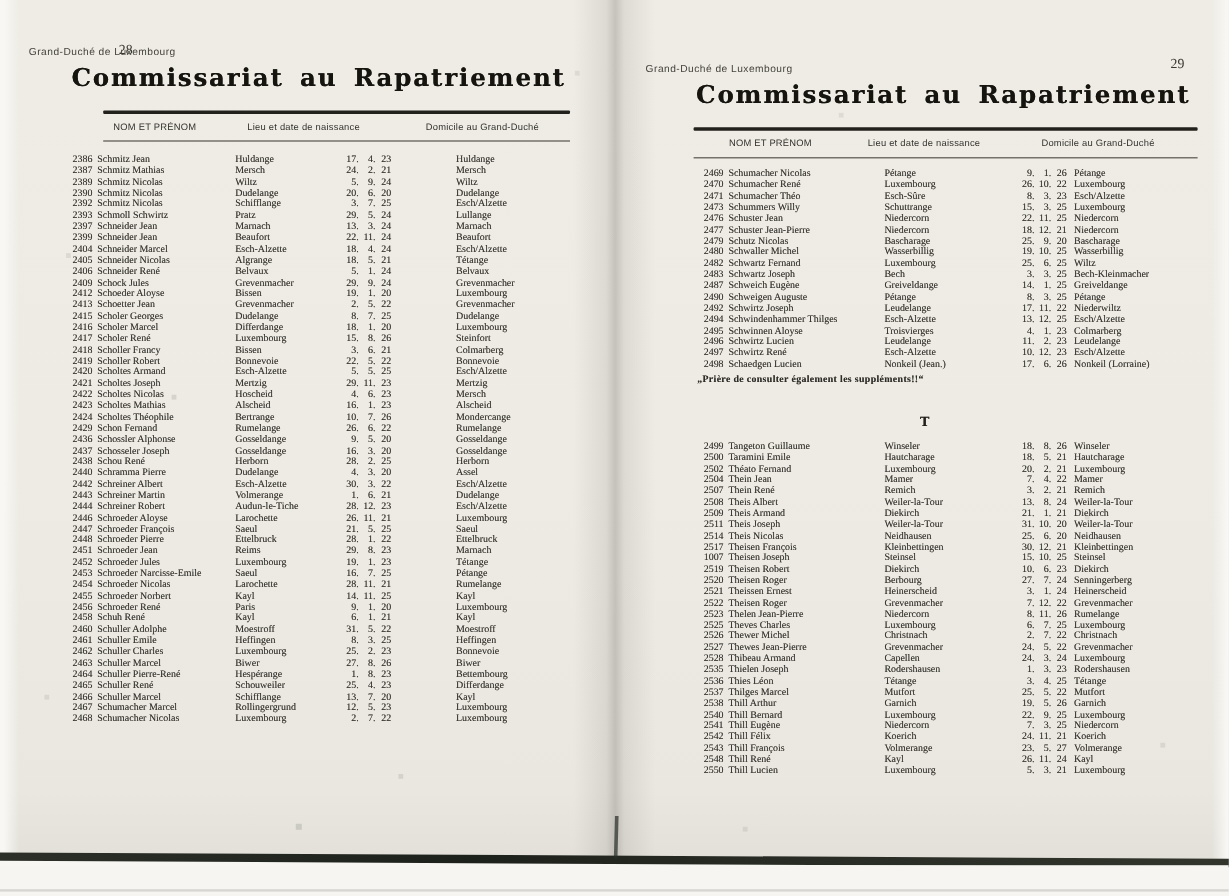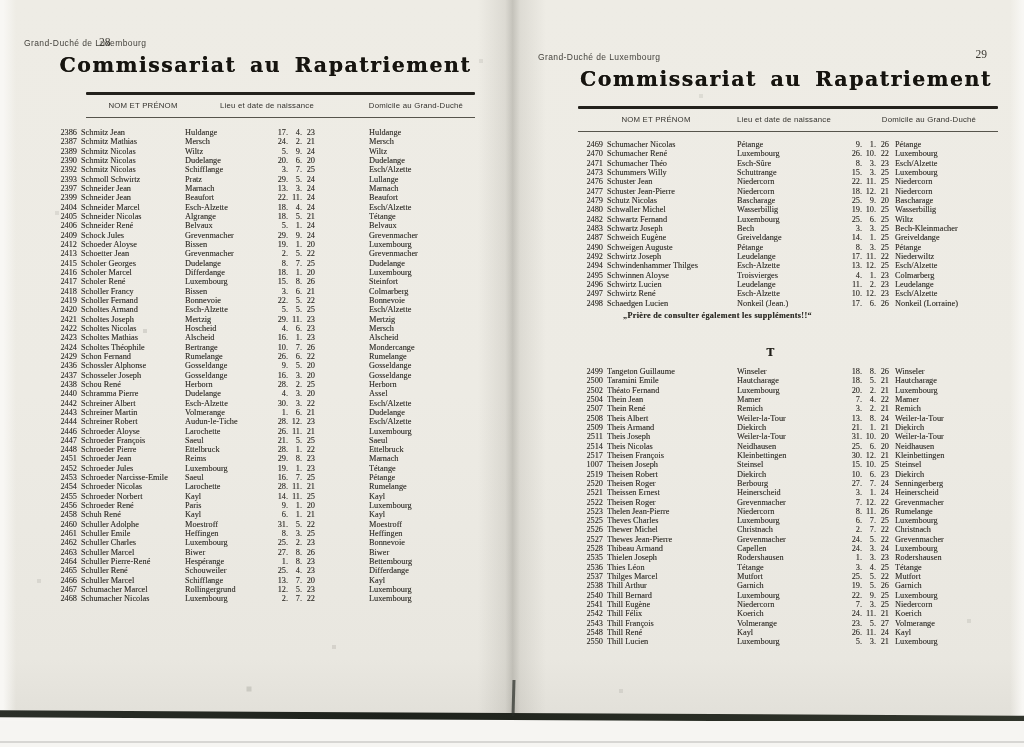--- a/index.html
+++ b/index.html
@@ -49,40 +49,40 @@
   .page-left  .rule-thick{top:92px;left:68px;right:30px;}
   .page-right .rule-thick{top:106px;left:66px;right:10px;}
   .rule-thin{position:absolute;height:1px;background:#56544c;}
   .page-left  .rule-thin{top:117px;left:68px;right:30px;}
   .page-right .rule-thin{top:131px;left:66px;right:10px;}
 
   .col-headers{position:absolute;width:100%;font-family:"Liberation Sans",sans-serif;
          font-size:7.8px;color:#33312c;letter-spacing:.2px;}
   .page-left  .col-headers{top:101px;}
   .page-right .col-headers{top:115px;}
-  .ch{position:absolute;transform:translateX(-50%);white-space:nowrap;margin-left:14px;}
+  .ch{position:absolute;transform:translateX(-50%);white-space:nowrap;}
   .page-left  .ch1{left:111px;} .page-left  .ch2{left:235px;} .page-left  .ch3{left:384px;}
   .page-right .ch1{left:130px;} .page-right .ch2{left:258px;} .page-right .ch3{left:403px;}
 
   .rows{position:absolute;left:0;right:0;color:#393631;font-size:8.3px;
          text-shadow:0 0 .3px rgba(55,52,45,.55);}
   .page-left  .rows{top:128px;padding-left:37px;}
   .page-right .rows{top:140px;padding-left:69px;padding-right:48px;}
   .row{display:flex;line-height:9.33px;white-space:nowrap;}
   .c-num{width:22px;text-align:right;flex:none;}
   .c-name{margin-left:4px;flex:none;}
-  .page-left  .c-name{width:104px;} .page-right .c-name{width:130px;}
+  .page-left  .c-name{width:115px;} .page-right .c-name{width:130px;}
   .c-birth{flex:none;}
   .page-left  .c-birth{width:86px;} .page-right .c-birth{width:108px;}
   .c-date{flex:none;width:44px;display:flex;}
   .c-date i{font-style:normal;display:inline-block;text-align:right;}
   .c-date .dd{width:17px;} .c-date .dm{width:14px;} .c-date .dy{width:13px;}
   .c-dom{flex:none;}
   .page-left  .c-dom{margin-left:54px;} .page-right .c-dom{margin-left:6px;}
-  .note{margin-top:3px;font-weight:bold;font-size:8.2px;letter-spacing:.3px;color:#2e2c27;margin-left:42px;}
+  .note{margin-top:3px;font-weight:bold;font-size:8.2px;letter-spacing:.3px;color:#2e2c27;}
   .section-letter{margin-top:26px;margin-bottom:9px;text-align:center;
          font-family:"DejaVu Serif",serif;font-weight:bold;font-size:10.5px;color:#211f1a;}
 </style>
 </head>
 <body>
 
 <div class="scan">
   <div class="paper"></div>
   <div class="edge-left"></div>
   <div class="edge-right"></div>
@@ -293,21 +293,21 @@
           <span class="c-birth">Bissen</span>
           <span class="c-date">
             <i class="dd">3.</i>
             <i class="dm">6.</i>
             <i class="dy">21</i>
           </span>
           <span class="c-dom">Colmarberg</span>
         </div>
         <div class="row">
           <span class="c-num">2419</span>
-          <span class="c-name">Scholler Fernand</span>
+          <span class="c-name">Scholler Robert</span>
           <span class="c-birth">Bonnevoie</span>
           <span class="c-date">
             <i class="dd">22.</i>
             <i class="dm">5.</i>
             <i class="dy">22</i>
           </span>
           <span class="c-dom">Bonnevoie</span>
         </div>
         <div class="row">
           <span class="c-num">2420</span>

